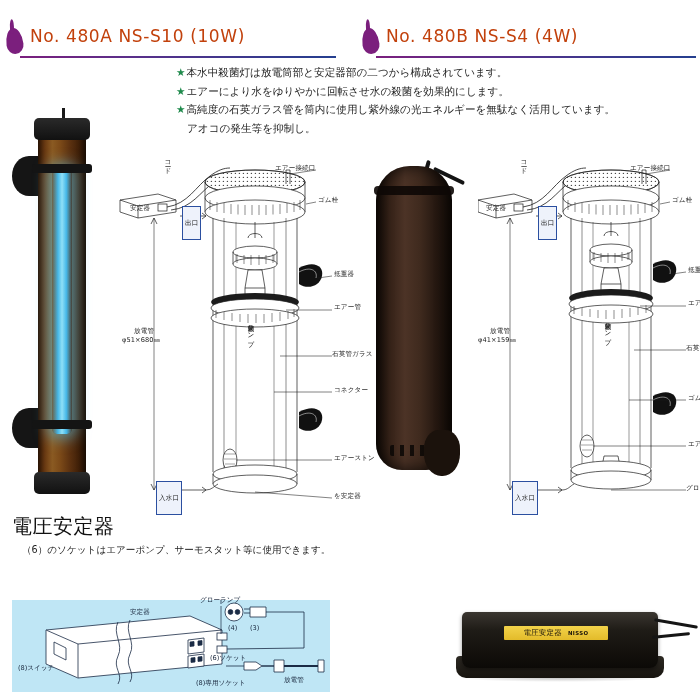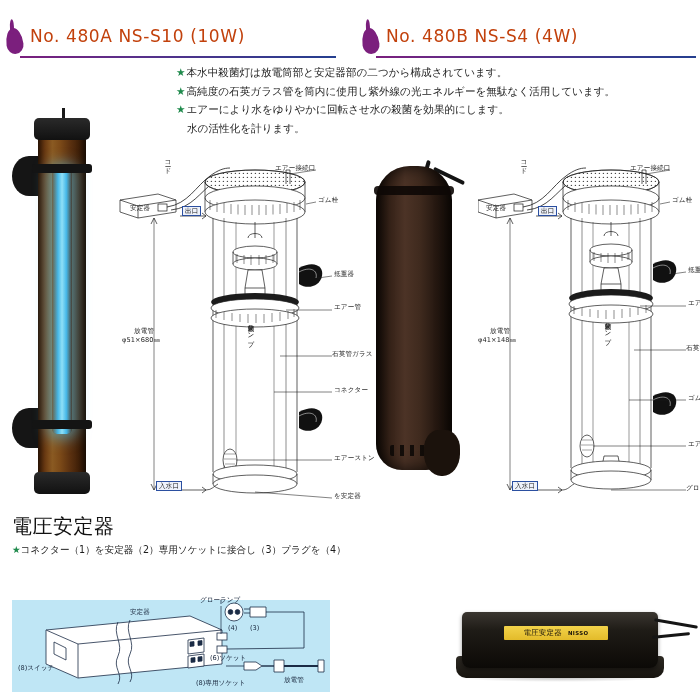--- a/index.html
+++ b/index.html
@@ -124,21 +124,21 @@
   .dg-b{left:478px;top:160px;width:222px;height:350px;}
   .diag svg{display:block;}
 
   .lbl{
     position:absolute;font-size:6.6px;color:#1b1b1b;white-space:nowrap;
     letter-spacing:.1px;line-height:8px;
   }
   .lbl.two{line-height:7.6px;text-align:center;}
   .lbl.vert{writing-mode:vertical-rl;text-orientation:upright;letter-spacing:0px;}
   .lbl.box{
-    border:.7px solid #2b4fa0;background:#eef2fb;padding:0px 2px;
+    border:.7px solid #2b4fa0;background:#eef2fb;padding:12px 2px;
   }
 
   
   .sec-title{
     position:absolute;left:12px;top:513px;font-size:20px;color:#111;
     letter-spacing:.5px;
   }
   .sec-copy{position:absolute;left:12px;top:543px;width:330px;}
   .sc{font-size:9.6px;line-height:14.6px;color:#1c1c1c;white-space:nowrap;}
   .sc .st{color:#1f8a4c;}
@@ -200,23 +200,23 @@
   </div>
 
   <div class="hdr hdr-right">
     <div class="drop"></div>
     <div class="hdr-title">No. 480B  NS-S4 (4W)</div>
     <div class="hdr-rule"></div>
   </div>
 
   <div class="bullets">
     <div class="bl"><span class="st">★</span><span>本水中殺菌灯は放電筒部と安定器部の二つから構成されています。</span></div>
+    <div class="bl"><span class="st">★</span><span>エアーにより水をゆりやかに回転させ水の殺菌を効果的にします。</span></div>
     <div class="bl"><span class="st">★</span><span>高純度の石英ガラス管を筒内に使用し紫外線の光エネルギーを無駄なく活用しています。</span></div>
-    <div class="bl"><span class="st">★</span><span>エアーにより水をゆりやかに回転させ水の殺菌を効果的にします。</span></div>
-    <div class="bl cont">水の活性化を計ります。</div>
+    <div class="bl cont">アオコの発生等を抑制し。</div>
   </div>
 
   <div class="photo ph-a">
     <div class="cord-a"></div>
     <div class="sucker sk1"></div>
     <div class="sucker sk2"></div>
     <div class="tube-a"></div>
     <div class="glow-a"></div>
     <div class="cap-a top"></div>
     <div class="cap-a bot"></div>
@@ -418,36 +418,36 @@
           <circle cx="1.4" cy="1.4" r="0.7" fill="#4a4a4a"></circle>
         </pattern>
       </defs>
     </svg>
 
     <div class="lbl vert" style="left:42px;top:-4px;">コード</div>
     <div class="lbl" style="left:8px;top:44px;">安定器</div>
     <div class="lbl box" style="left:60px;top:46px;">出口</div>
     <div class="lbl box" style="left:34px;top:321px;">入水口</div>
     <div class="lbl two" style="left:12px;top:168px;">放電管</div>
-    <div class="lbl two" style="left:0px;top:177px;">φ41×148㎜</div>
+    <div class="lbl two" style="left:0px;top:177px;">φ41×159㎜</div>
     <div class="lbl vert" style="left:126px;top:158px;">殺菌ランプ</div>
 
     <div class="lbl" style="left:152px;top:4px;">エアー接続口</div>
     <div class="lbl" style="left:194px;top:36px;">ゴム栓</div>
     <div class="lbl" style="left:210px;top:106px;">抵重器</div>
     <div class="lbl" style="left:210px;top:139px;">エアー管</div>
     <div class="lbl" style="left:208px;top:184px;">石英管ガラス</div>
     <div class="lbl" style="left:210px;top:234px;">ゴム栓</div>
     <div class="lbl" style="left:210px;top:280px;">エアーストン</div>
     <div class="lbl" style="left:208px;top:324px;">グローランプ</div>
   </div>
 
   <div class="sec-title">電圧安定器</div>
   <div class="sec-copy">
-    <div class="sc"><span class="st">★</span><span>コネクター（1）を安定器（2）専用ソケットに接合し（3）プラグを（4）</span></div>
+    <div class="sc ind">（6）のソケットはエアーポンプ、サーモスタット等に使用できます。</div>
   </div>
 
   <div class="blue">
     <svg width="318" height="92" viewBox="0 0 318 92">
       <g stroke="#1b2b45" fill="#ffffff" stroke-width="0.8">
 
         <path d="M34 30 L178 16 L210 30 L210 64 L66 78 L34 64 Z"></path>
         <path d="M34 30 L66 44 L66 78 M66 44 L210 30"></path>
 
         <path d="M106 22 C100 34 112 44 106 56 C100 68 112 74 106 84" fill="none"></path>

